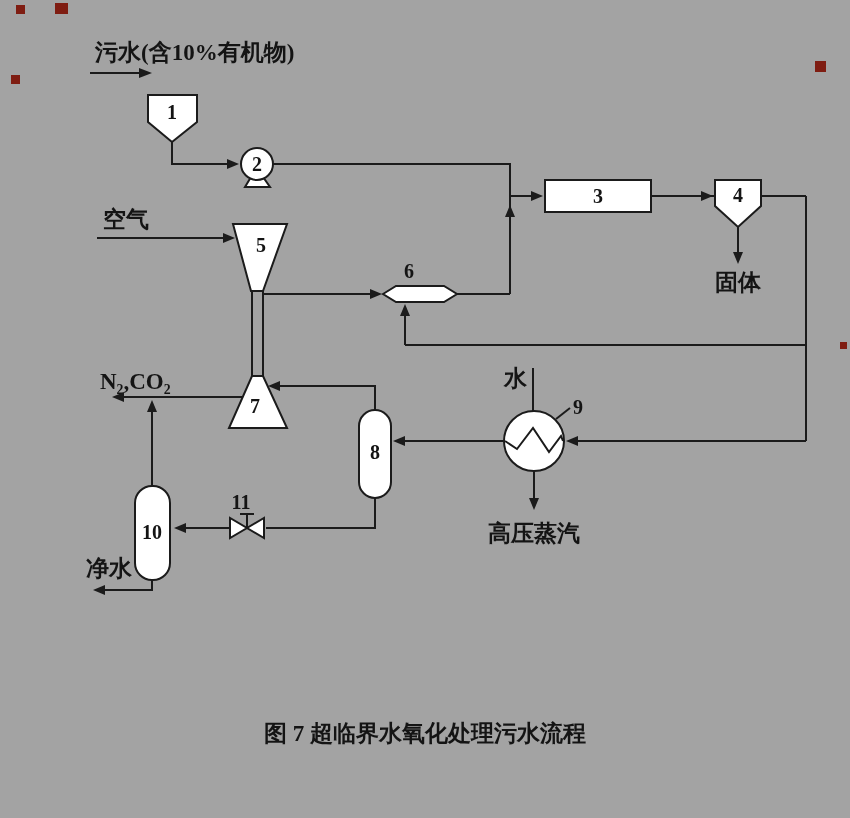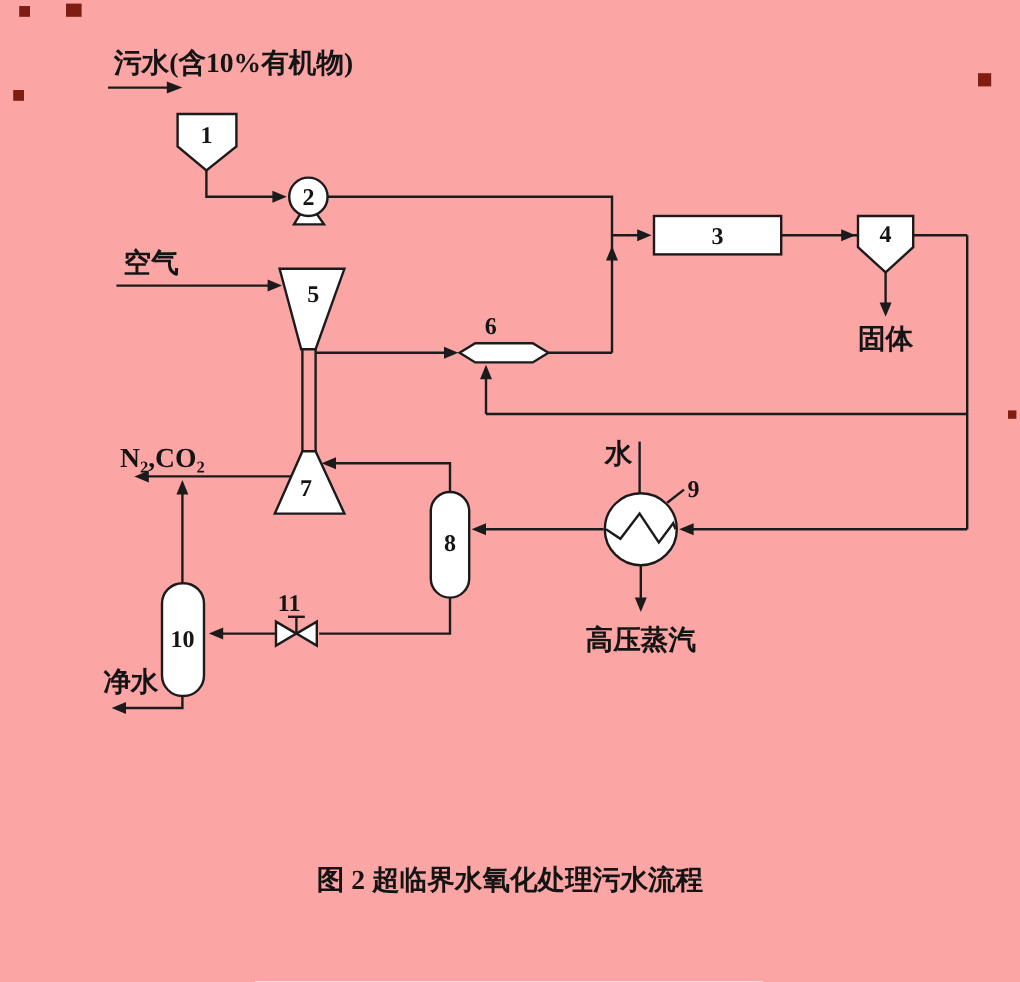--- a/index.html
+++ b/index.html
@@ -1,16 +1,16 @@
 <!DOCTYPE html>
 <html><head>
 <meta charset="utf-8">
 <style>
   html,body{margin:0;padding:0;background:#ffffff;}
-  .stage{position:relative;width:850px;height:818px;background:#fca5a5;overflow:hidden;
+  .stage{position:relative;width:850px;height:818px;background:#a3a3a3;overflow:hidden;
          font-family:"Liberation Serif","DejaVu Serif",serif;color:#141414;}
   svg{position:absolute;left:0;top:0;}
   .pp{stroke:#1b1b1b;stroke-width:2;fill:none;}
   .eq{fill:#ffffff;stroke:#1b1b1b;stroke-width:2;}
   .ah{fill:#1b1b1b;stroke:none;}
   .t-cn{font-family:"Liberation Serif","DejaVu Serif",serif;font-size:23px;font-weight:600;fill:#141414;}
   .t-num{font-family:"Liberation Serif","DejaVu Serif",serif;font-size:20px;font-weight:600;fill:#141414;}
   .caption{position:absolute;left:0;top:646px;width:850px;text-align:center;
            font-size:23px;font-weight:600;line-height:35px;white-space:pre-wrap;}
   .artifact{position:absolute;background:#7f1d12;}
@@ -187,21 +187,21 @@
       <polygon class="eq" points="230,518 230,538 247,528"></polygon>
       <polygon class="eq" points="264,518 264,538 247,528"></polygon>
       <line class="pp" x1="247" y1="528" x2="247" y2="514"></line>
       <line class="pp" x1="240" y1="514" x2="254" y2="514"></line>
       <text class="t-num" x="241" y="509" text-anchor="middle">11</text>
     </g>
 
   </svg>
 
   <div class="caption">
-    <div class="cap-line">图 2 超临界水氧化处理污水流程</div>
+    <div class="cap-line">图 7 超临界水氧化处理污水流程</div>
     
     
     
   </div>
 
   <div class="artifact" style="left:16px;top:5px;width:9px;height:9px;"></div>
   <div class="artifact" style="left:55px;top:3px;width:13px;height:11px;"></div>
   <div class="artifact" style="left:11px;top:75px;width:9px;height:9px;"></div>
   <div class="artifact" style="left:815px;top:61px;width:11px;height:11px;"></div>
   <div class="artifact" style="left:840px;top:342px;width:7px;height:7px;"></div>

